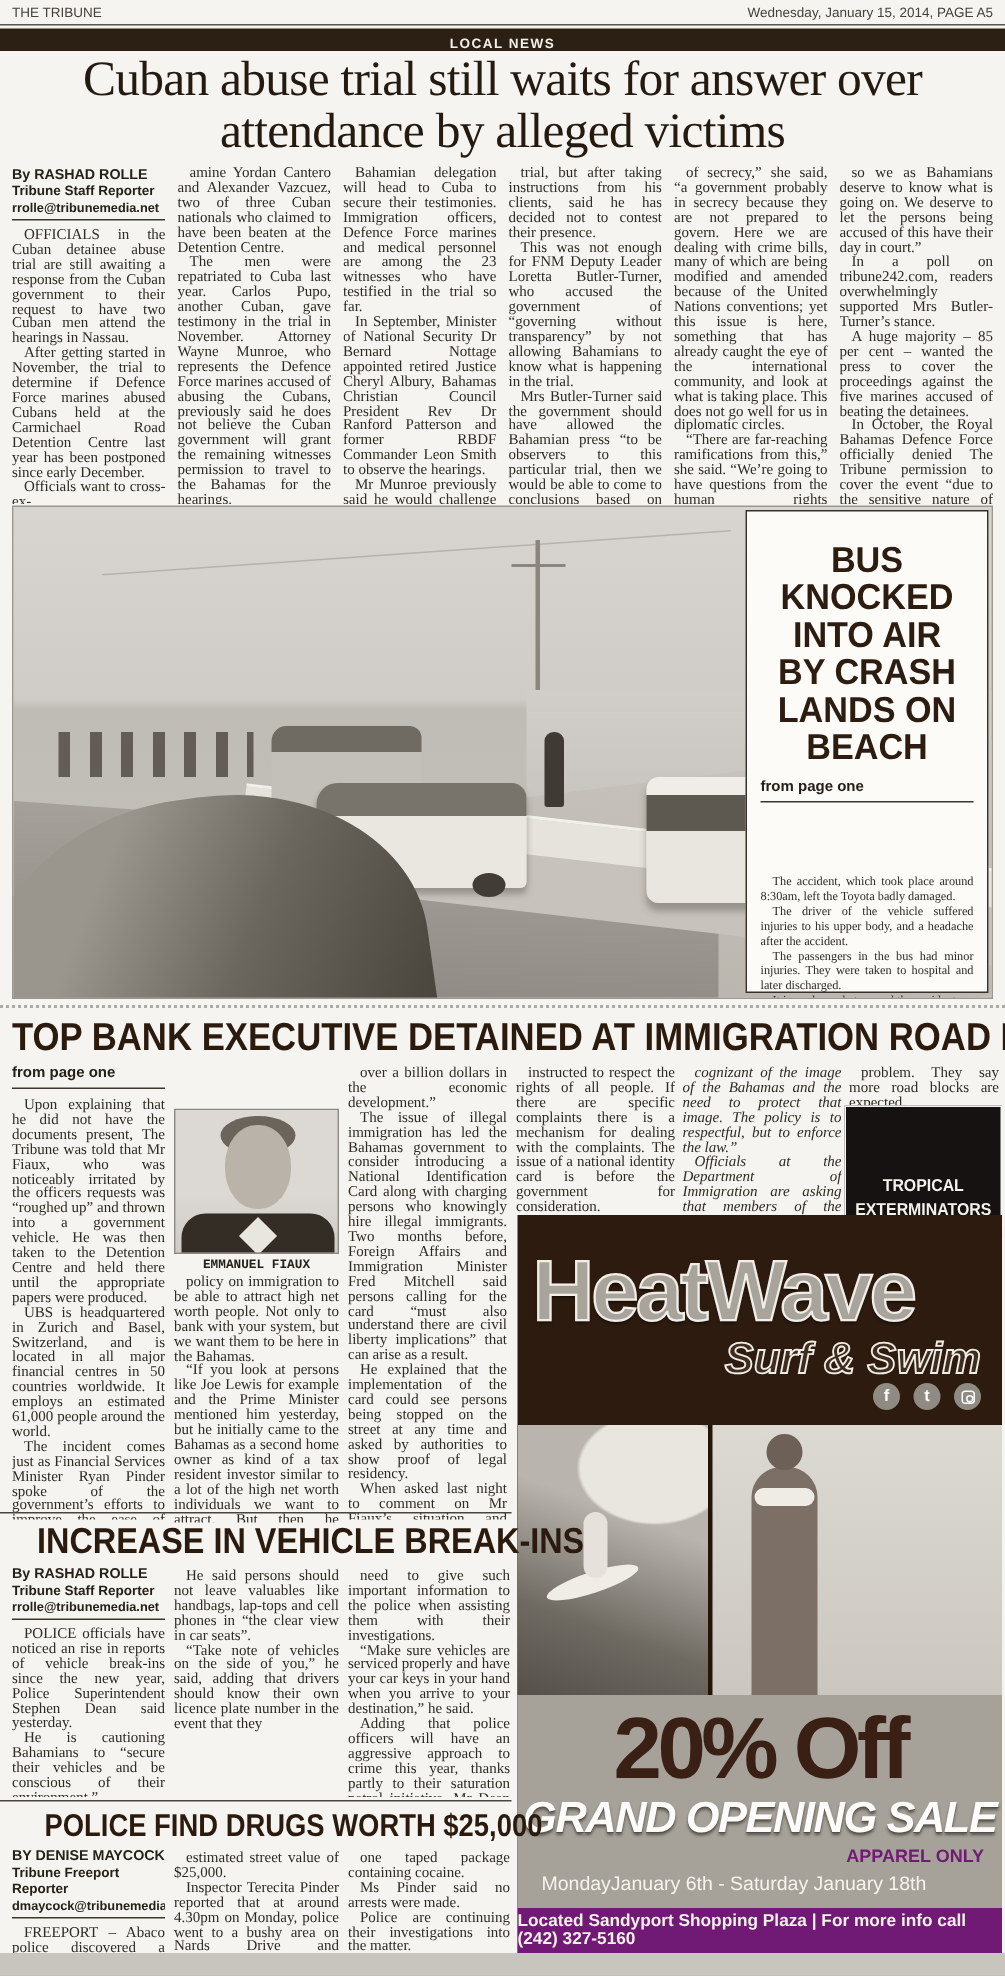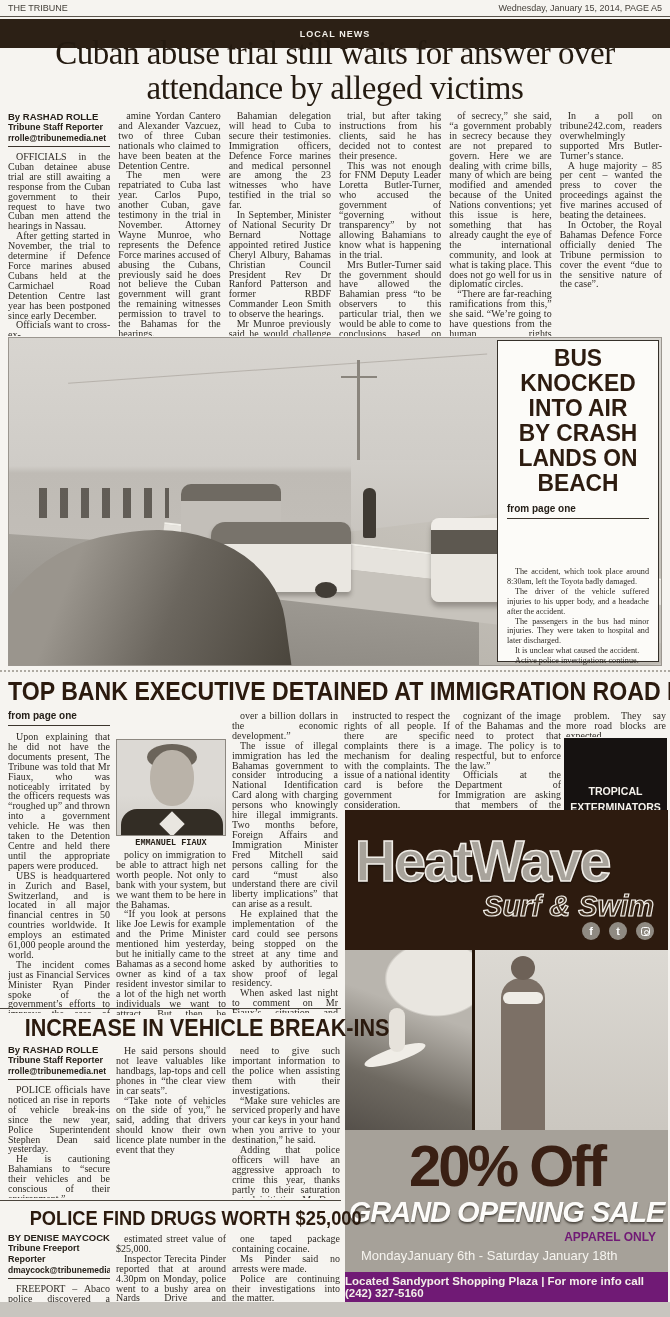--- a/index.html
+++ b/index.html
@@ -7,22 +7,22 @@
   .page {
     position:relative; width:670px; height:1317px; margin:0 auto;
     background:#f6f4f0; overflow:hidden;
     font-family:"Liberation Serif", serif; color:#2e2a24;
   }
   
   .masthead { position:absolute; top:3px; left:8px; right:8px; height:13px;
     display:flex; justify-content:space-between;
     font-family:"Liberation Sans", sans-serif; font-size:9px; color:#45403a; }
   .mast-rule { position:absolute; top:16px; left:0; right:0; height:0; border-top:1px solid #5a544c; }
-  .banner { position:absolute; top:19px; left:0; right:0; height:29px; background:#2c2015;
-    display:flex; align-items:center; justify-content:center; }
+  .banner { position:absolute; top:19px; left:0; right:0; height:15px; background:#2c2015;
+    display:flex; align-items:flex-end; justify-content:center; }
   .banner span { font-family:"Liberation Sans", sans-serif; font-weight:bold; font-size:9px;
     letter-spacing:1px; color:#f3f0ea; }
   
   .lead-headline { position:absolute; top:36px; left:10px; right:10px; text-align:center;
     font-family:"Liberation Serif", serif; font-weight:normal; font-size:33px; line-height:35px;
     letter-spacing:-0.5px; color:#241a10; }
   
   .para { font-size:10px; line-height:9.9px; text-align:justify; text-indent:8px; color:#2e2a24; }
   .byline { font-family:"Liberation Sans", sans-serif; font-weight:bold; color:#262019;
     border-bottom:1.5px solid #3c352c; padding-bottom:3px; margin-bottom:5px; }
@@ -71,38 +71,38 @@
     box-shadow:0 5px 5px rgba(60,55,48,.35); }
   .person { position:absolute; left:354px; top:150px; width:13px; height:50px;
     background:#3f3a33; border-radius:6px 6px 2px 2px; }
   .crowd { position:absolute; left:30px; top:150px; width:130px; height:30px; opacity:.8;
     background:repeating-linear-gradient(90deg,#4a453e 0 8px, transparent 8px 21px); }
   .fg-car { position:absolute; left:-35px; bottom:-48px; width:310px; height:180px;
     border-radius:50% 45% 0 0 / 80% 60% 0 0; transform:rotate(-8deg);
     background:linear-gradient(120deg,#9a958d 0 30%,#6b665e 60%,#474239 100%); }
   
   .bus-box { position:absolute; left:488px; top:2px; width:162px; height:322px;
-    background:#fcfbf8; border:1.5px solid #35302a; padding:4px 9px; }
+    background:#fcfbf8; border:1.5px solid #35302a; padding:20px 9px; }
   .bus-head { font-family:"Liberation Sans", sans-serif; font-weight:bold; font-size:24px; line-height:25px;
     text-align:center; color:#2d1c10; transform:scaleX(.95); }
   .bus-box .tag { margin-top:8px; }
   .bus-text { margin-top:48px; }
   .bus-text .para { font-size:8.2px; }
   
   .dotted { position:absolute; top:670px; left:0; right:0; border-top:2px dotted #aeaaa2; }
   .bank-head { position:absolute; top:676px; left:8px; white-space:nowrap;
     font-family:"Liberation Sans", sans-serif; font-weight:bold; font-size:26px; color:#2b1a0e;
     transform:scaleX(.89); transform-origin:left center; letter-spacing:0; }
   .abs-col { position:absolute; overflow:hidden; }
   
   .c1 { left:8px;   top:710px; width:102px; height:303px; }
   .c2 { left:116px; top:739px; width:110px; height:276px; }
   .c3 { left:232px; top:711px; width:106px; height:302px; }
   .c4 { left:344px; top:711px; width:106px; height:108px; }
-  .c5 { left:455px; top:711px; width:106px; height:108px; }
+  .c5 { left:455px; top:711px; width:106px; height:108px;font-style:italic; }
   .c6 { left:566px; top:711px; width:100px; height:26px; }
   .portrait { width:110px; height:97px; border:1px solid #8d8881; position:relative; overflow:hidden;
     background:linear-gradient(180deg,#dcd9d4 0 58%,#cfccc6); }
   .hair { position:absolute; left:30px; top:4px; width:50px; height:26px; border-radius:50%; background:#6b645a; }
   .face { position:absolute; left:33px; top:10px; width:44px; height:56px; border-radius:48%; background:#bab3a9; }
   .suit { position:absolute; left:4px; bottom:-8px; width:102px; height:34px; border-radius:16px 16px 0 0;
     background:#332d25; }
   .collar { position:absolute; left:46px; bottom:2px; width:18px; height:18px; background:#e9e6e0;
     transform:rotate(45deg); }
   .caption { font-family:Liberation Mono, monospace; font-weight:bold; font-size:8.5px; line-height:14px;
@@ -220,20 +220,21 @@
         <p class="para">trial, but after taking instructions from his clients, said he has decided not to contest their presence.</p>
         <p class="para">This was not enough for FNM Deputy Leader Loretta Butler-Turner, who accused the government of “governing without transparency” by not allowing Bahamians to know what is happening in the trial.</p>
         <p class="para">Mrs Butler-Turner said the government should have allowed the Bahamian press “to be observers to this particular trial, then we would be able to come to conclusions based on what is reported.”</p>
         <p class="para">“But this is a government</p>
       </div>
     <div class="col">
         <p class="para">of secrecy,” she said, “a government probably in secrecy because they are not prepared to govern. Here we are dealing with crime bills, many of which are being modified and amended because of the United Nations conventions; yet this issue is here, something that has already caught the eye of the international community, and look at what is taking place. This does not go well for us in diplomatic circles.</p>
         <p class="para">“There are far-reaching ramifications from this,” she said. “We’re going to have questions from the human rights commission and others</p>
       </div>
     <div class="col">
+        <p class="para">so we as Bahamians deserve to know what is going on. We deserve to let the persons being accused of this have their day in court.”</p>
         <p class="para">In a poll on tribune242.com, readers overwhelmingly supported Mrs Butler-Turner’s stance.</p>
         <p class="para">A huge majority – 85 per cent – wanted the press to cover the proceedings against the five marines accused of beating the detainees.</p>
         <p class="para">In October, the Royal Bahamas Defence Force officially denied The Tribune permission to cover the event “due to the sensitive nature of the case”.</p>
       </div>
   </div>
 
   <div class="photo">
     <div class="trees"></div>
     <div class="wires"></div>
     <div class="pole"></div>

